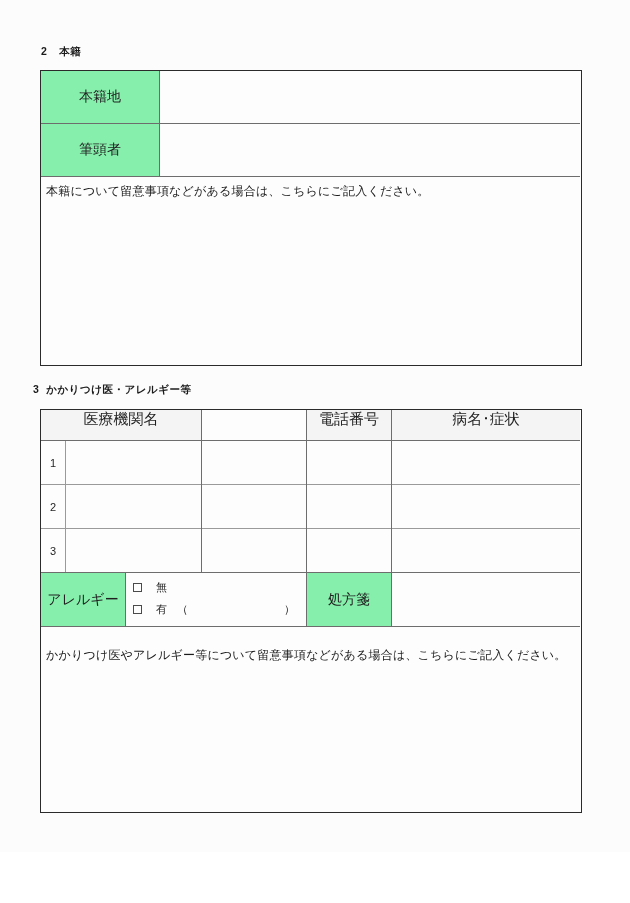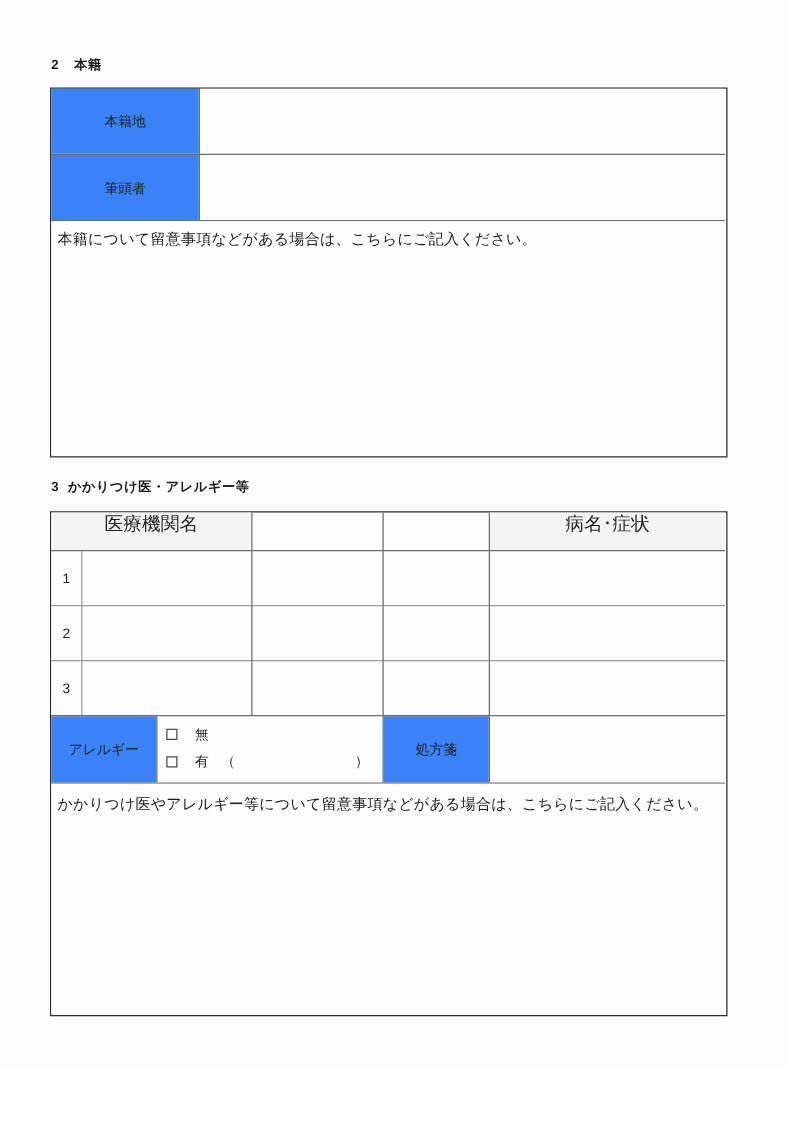--- a/index.html
+++ b/index.html
@@ -32,21 +32,21 @@
     font-weight: bold;
     font-size: 10.5px;
     letter-spacing: 0.5px;
     color: #1a1a1a;
     white-space: nowrap;
   }
   .section-heading .num {
     margin-right: 12px;
   }
   #sec2-heading { left: 41px; top: 45px; }
-  #sec3-heading { left: 41px; top: 383px; }
+  #sec3-heading { left: 33px; top: 383px; }
   #sec3-heading .num { margin-right: 7px; }
 
   
   .table-frame {
     position: absolute;
     box-sizing: border-box;
     border: 1.6px solid #2b2b2b;
     background: #fdfdfd;
   }
 
@@ -76,26 +76,26 @@
     width: 0;
     border-left: 1px solid #9a9a9a;
   }
   .hline.strong { border-top-color: #6d6d6d; }
   .vline.strong { border-left-color: #6d6d6d; }
 
   
   .label-cell {
     position: absolute;
     box-sizing: border-box;
-    background: #3b82f6;
+    background: #86efac;
     display: flex;
     align-items: center;
     justify-content: center;
     font-family: Liberation Mono, monospace;
-    font-size: 11px;
+    font-size: 14px;
     color: #1f1f1f;
     white-space: nowrap;
   }
   .blank-cell {
     position: absolute;
     box-sizing: border-box;
     background: #fdfdfd;
   }
 
   
@@ -206,20 +206,23 @@
   </div>
 
   <div class="section-heading" id="sec3-heading">
     <span class="num">3</span><span>かかりつけ医・アレルギー等</span>
   </div>
 
   <div class="table-frame" id="sec3-table">
 
     <div class="head-cell" style="left:0px; top:0px; width:160px; height:30px;">
       <span>医療機関名</span>
+    </div>
+    <div class="head-cell" style="left:266px; top:0px; width:84px; height:30px;">
+      <span>電話番号</span>
     </div>
     <div class="head-cell" style="left:351px; top:0px; width:188px; height:30px;">
       <span>病名･症状</span>
     </div>
 
     <div class="num-cell" style="left:0px; top:31px; width:24px; height:43px;">
       <span>1</span>
     </div>
     <div class="data-cell" style="left:25px; top:31px; width:135px; height:43px;">
       <span></span>
@@ -298,17 +301,17 @@
     <div class="hline strong" style="left:0px; top:162px; width:539px;"></div>
     <div class="hline strong" style="left:0px; top:216px; width:539px;"></div>
 
     <div class="vline" style="left:24px; top:31px; height:131px;"></div>
     <div class="vline strong" style="left:160px; top:0px; height:162px;"></div>
     <div class="vline strong" style="left:84px; top:163px; height:53px;"></div>
     <div class="vline strong" style="left:265px; top:0px; height:216px;"></div>
     <div class="vline strong" style="left:350px; top:0px; height:216px;"></div>
 
     <div class="note-area" style="left:0px; top:217px; width:539px; height:184px;"></div>
-    <div class="note-text" style="left:5px; top:224px;">かかりつけ医やアレルギー等について留意事項などがある場合は、こちらにご記入ください。</div>
+    <div class="note-text" style="left:5px; top:236px;">かかりつけ医やアレルギー等について留意事項などがある場合は、こちらにご記入ください。</div>
     <div class="note-text" style="left:5px; top:244px;"></div>
   </div>
 
 </div>
 
 </body></html>

